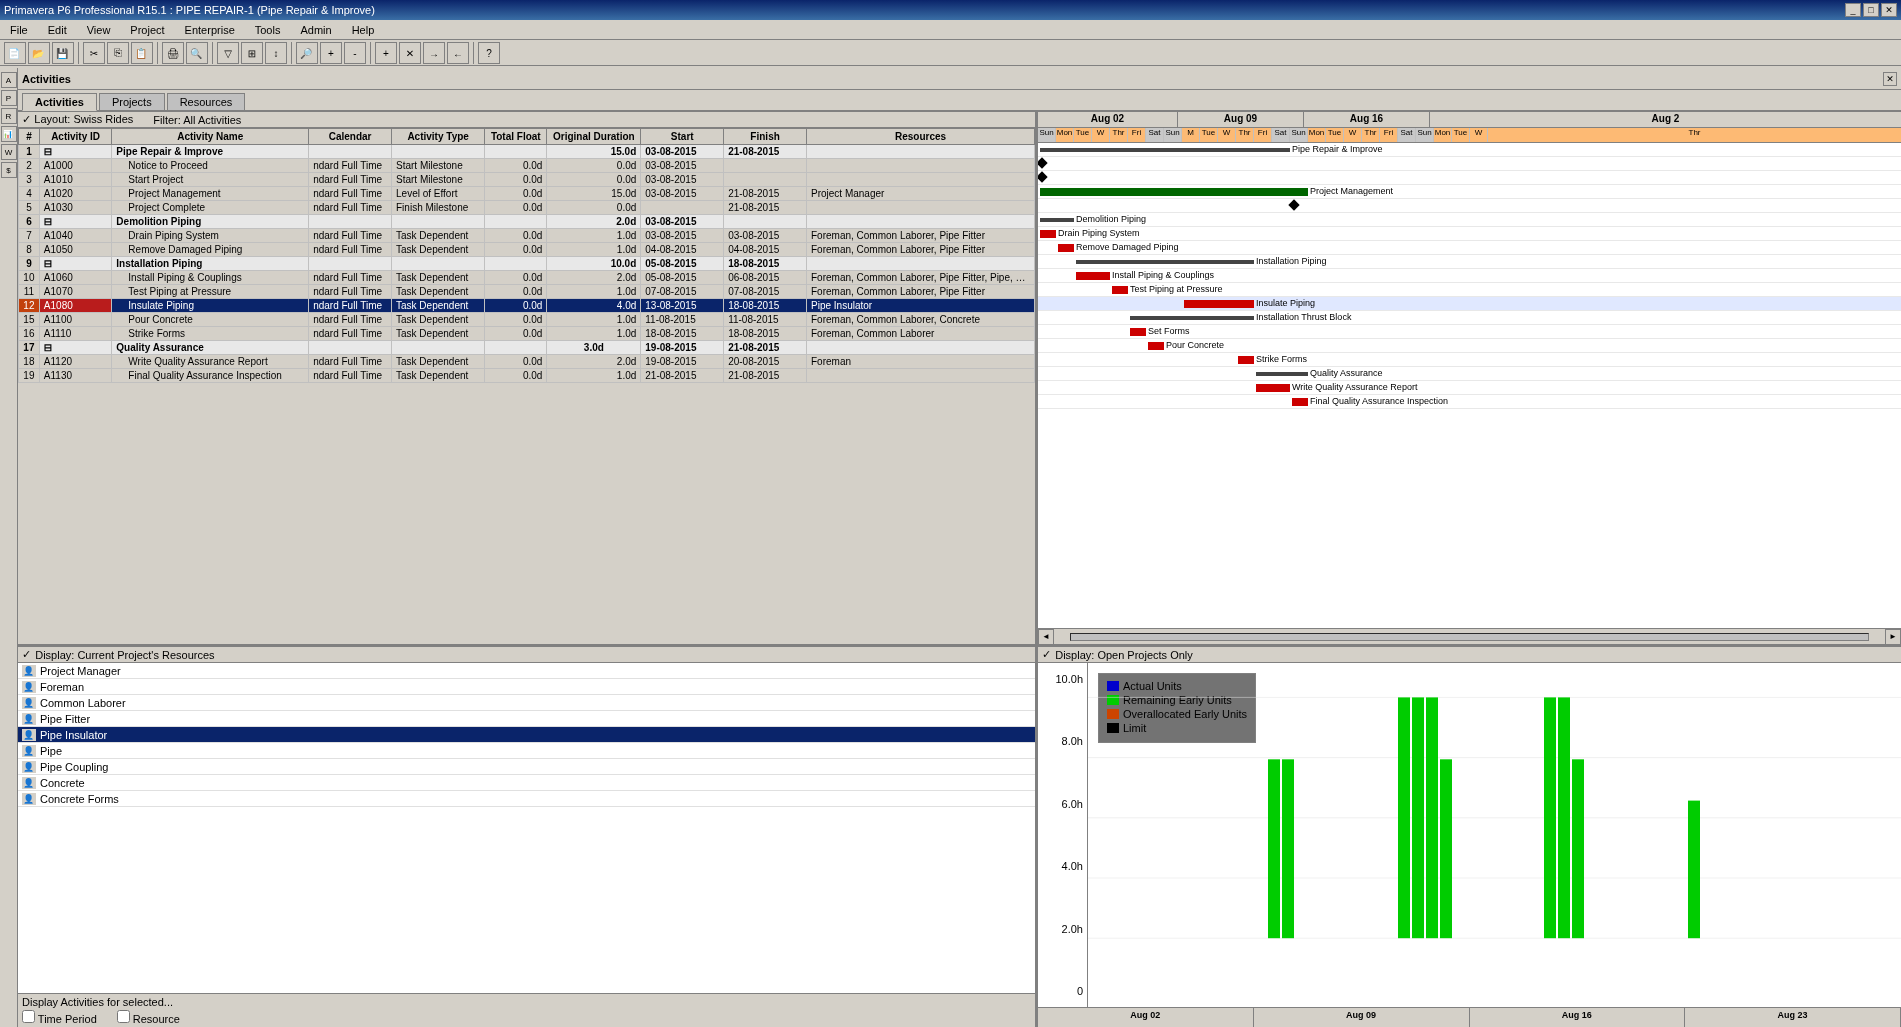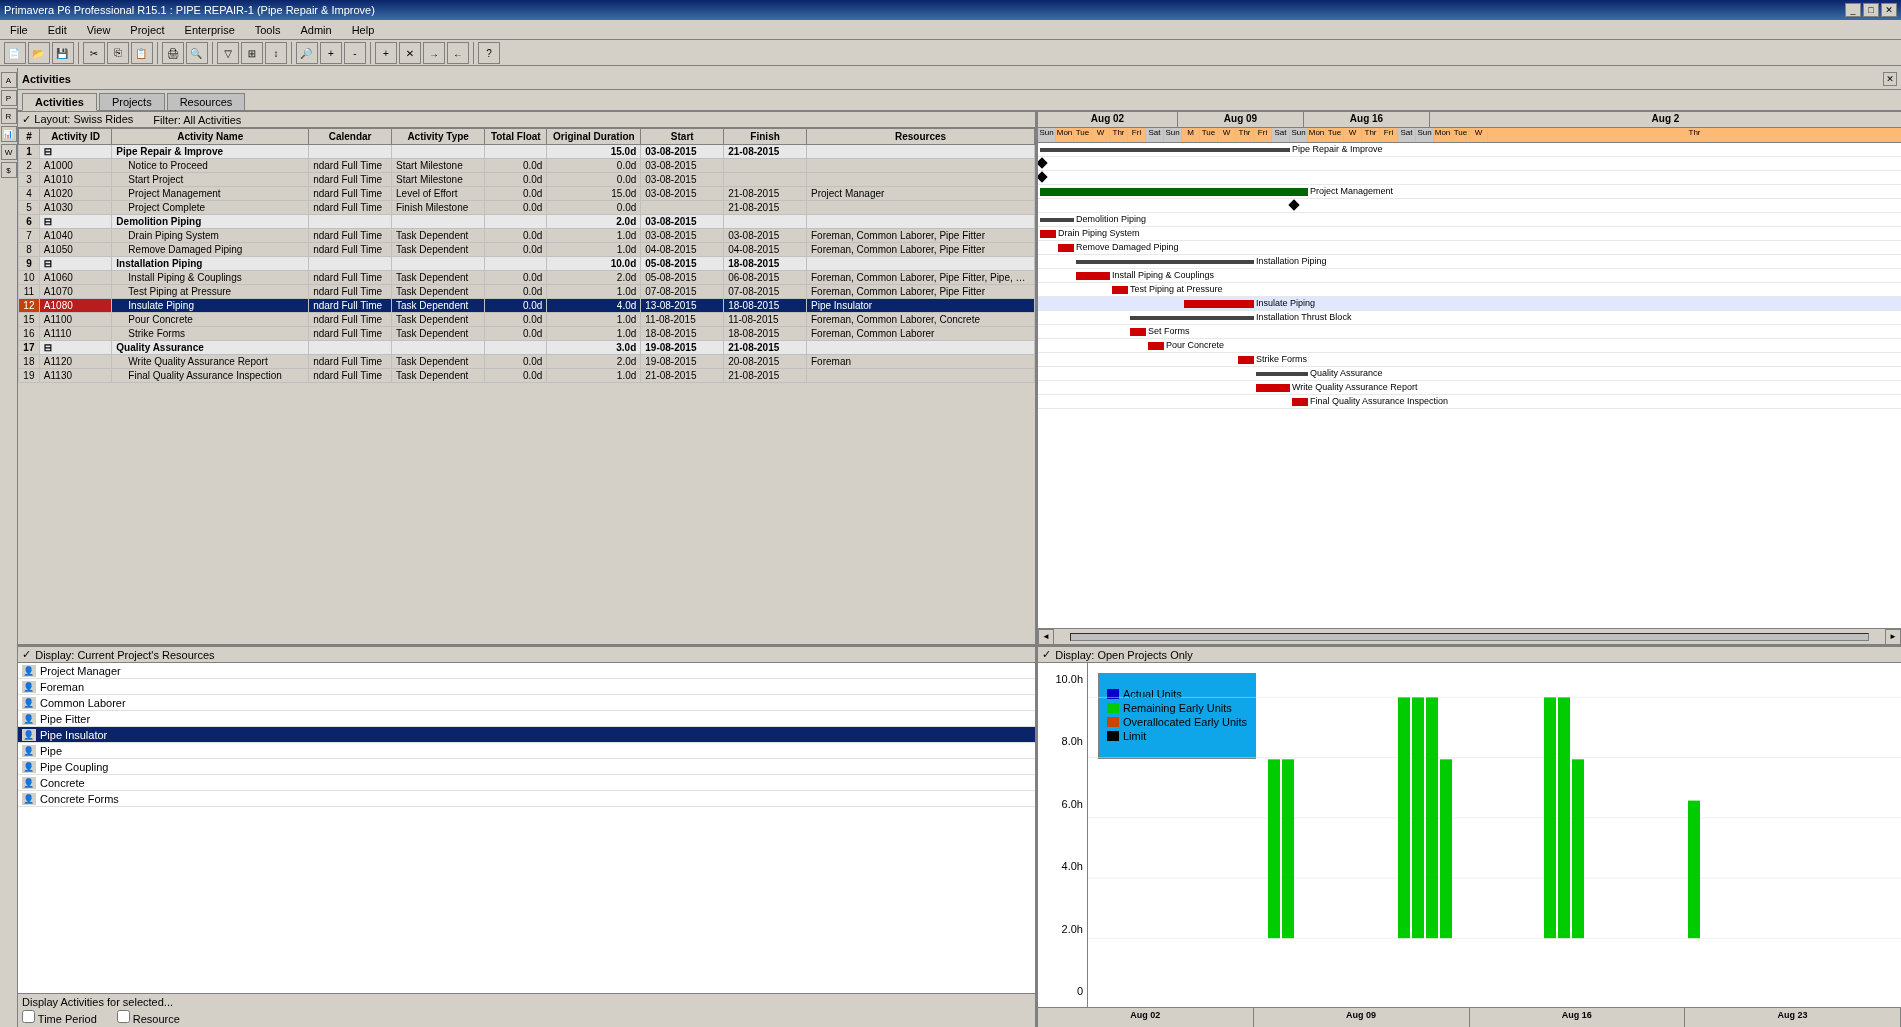--- a/index.html
+++ b/index.html
@@ -341,23 +341,23 @@
     .chart-content {
       flex: 1;
       position: relative;
       overflow: hidden;
     }
 
     .chart-legend {
       position: absolute;
       top: 10px;
       left: 10px;
-      background: #0ea5e9;
+      background: #737373;
       border: 1px solid #808080;
-      padding: 14px 8px;
+      padding: 6px 8px;
       font-size: 9px;
     }
 
     .legend-item {
       display: flex;
       align-items: center;
       gap: 4px;
       margin-bottom: 2px;
     }
 
@@ -665,21 +665,21 @@
                 <td>18-08-2015</td>
                 <td>Foreman, Common Laborer</td>
               </tr>
               <tr class="row-group" style="background: rgb(232, 232, 232);">
                 <td style="text-align: center; background: rgb(212, 208, 200);">17</td>
                 <td>⊟ </td>
                 <td style="font-weight: bold; padding-left: 4px;">Quality Assurance</td>
                 <td></td>
                 <td></td>
                 <td style="text-align: right;"></td>
-                <td style="text-align: right;">3.0d</td>
+                <td style="text-align: center;">3.0d</td>
                 <td>19-08-2015</td>
                 <td>21-08-2015</td>
                 <td></td>
               </tr>
               <tr class="row-normal">
                 <td style="text-align: center; background: rgb(212, 208, 200);">18</td>
                 <td>    A1120</td>
                 <td style="padding-left: 16px;">Write Quality Assurance Report</td>
                 <td>ndard Full Time</td>
                 <td>Task Dependent</td>

